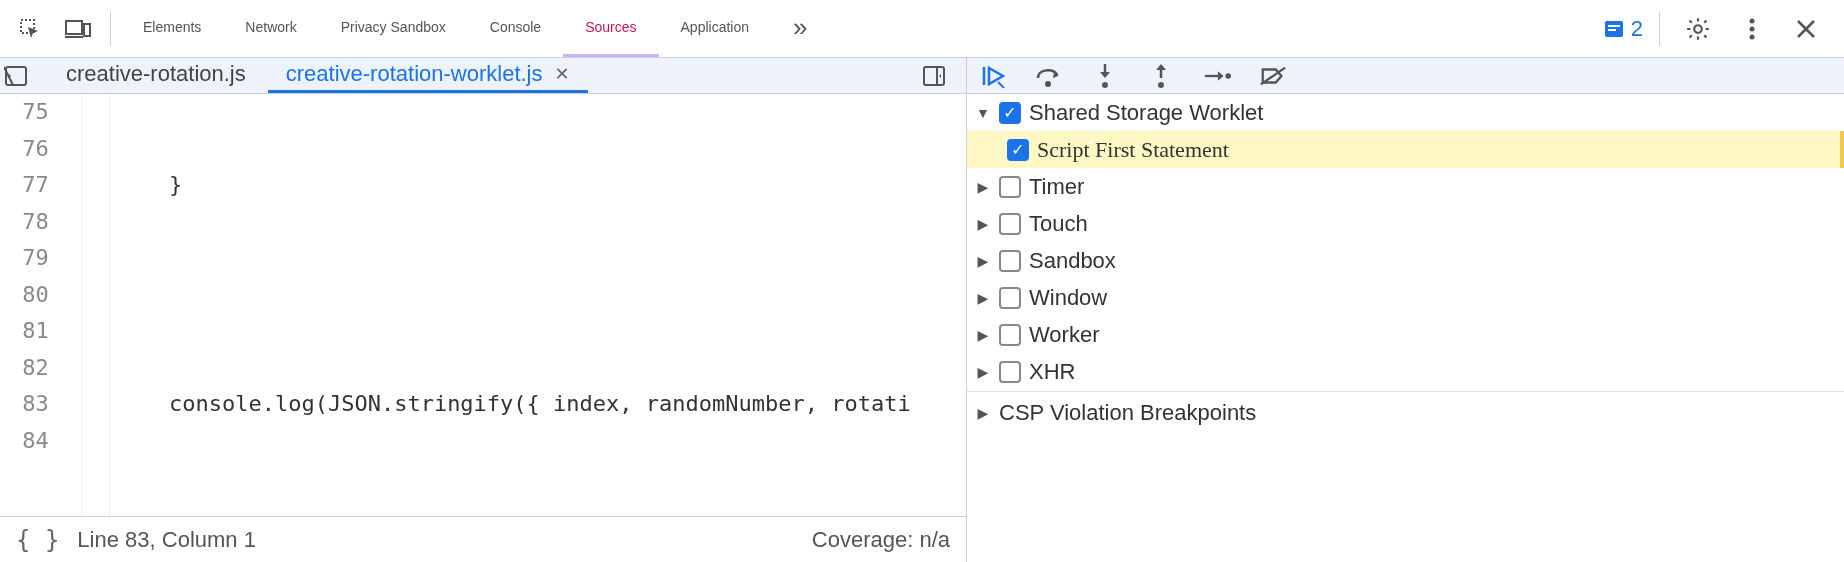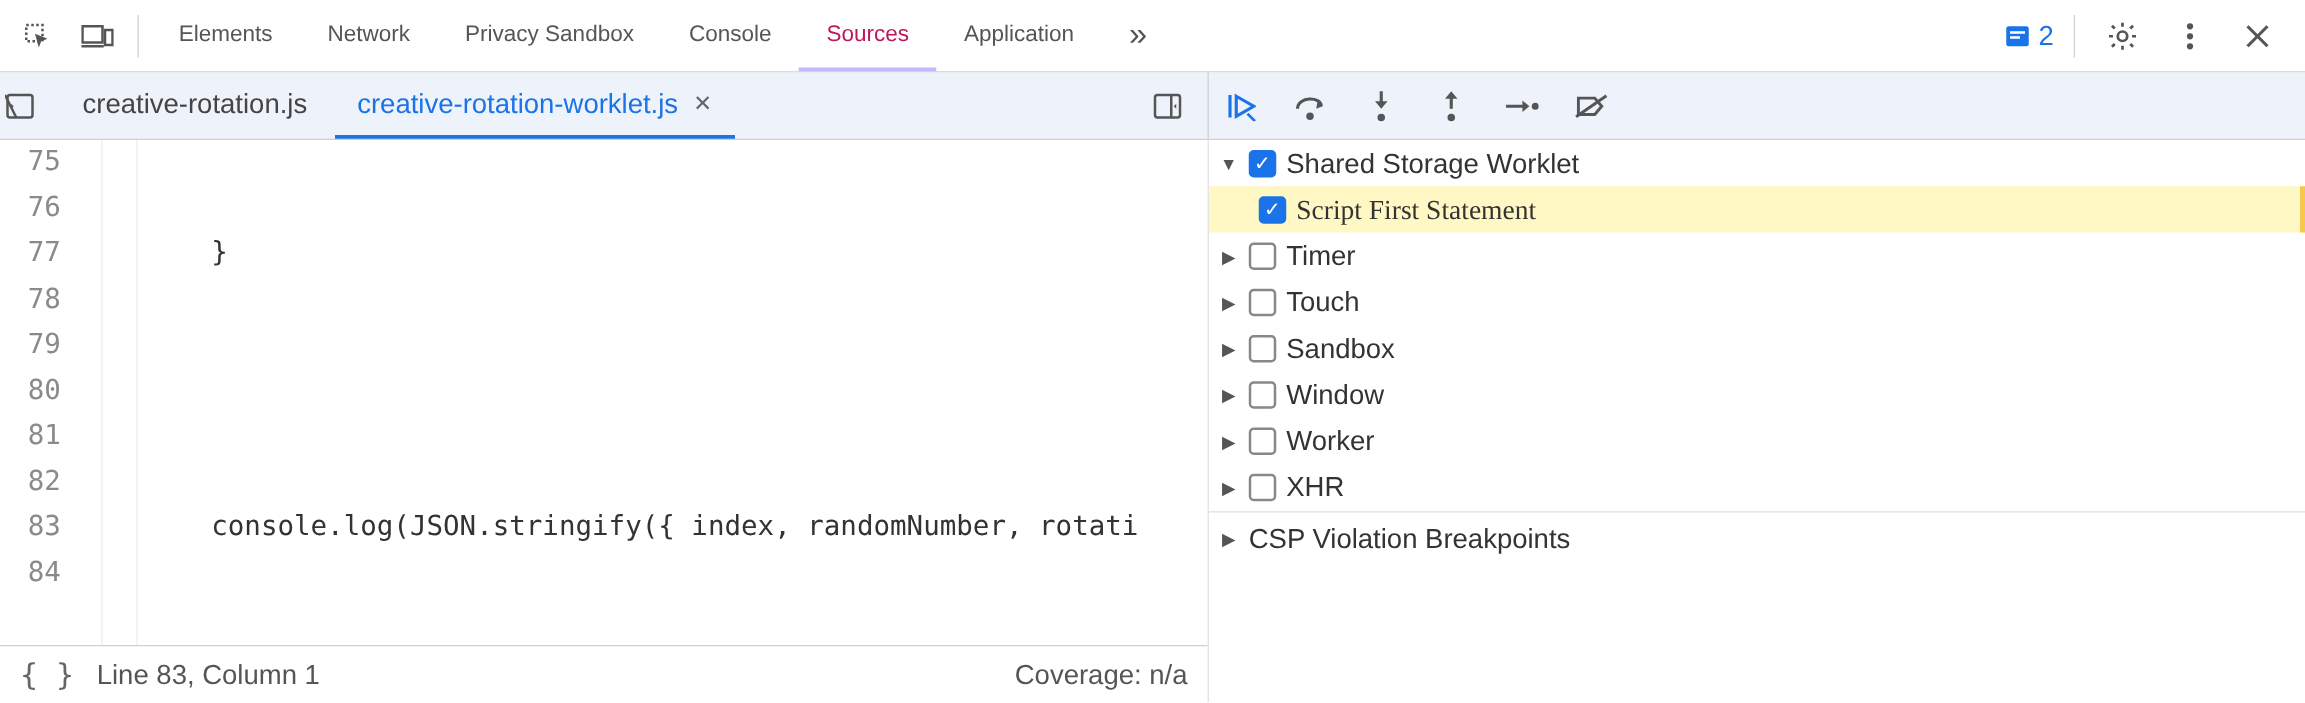--- a/index.html
+++ b/index.html
@@ -45,21 +45,21 @@
     align-items: center;
     height: 100%;
     gap: 0;
     flex: 1;
   }
   .panel-tab {
     padding: 0 22px;
     height: 100%;
     display: flex;
     align-items: center;
-    font-size: 18px;
+    font-size: 14px;
     color: #555;
     cursor: pointer;
     border-bottom: 3px solid transparent;
   }
   .panel-tab.active {
     color: #be185d;
     border-bottom: 3px solid #c4b5fd;
   }
   .top-right {
     display: flex;
@@ -71,21 +71,21 @@
     display: flex;
     align-items: center;
     gap: 6px;
     color: #1a73e8;
     font-size: 22px;
     cursor: pointer;
   }
   
   .second-row {
     display: flex;
-    height: 54px;
+    height: 36px;
     background: #eef2fa;
     border-bottom: 1px solid #d0d0d0;
   }
   .file-tabs-area {
     display: flex;
     align-items: center;
     flex: 0 0 967px;
     border-right: 1px solid #d0d0d0;
     padding: 0 4px;
     gap: 4px;

